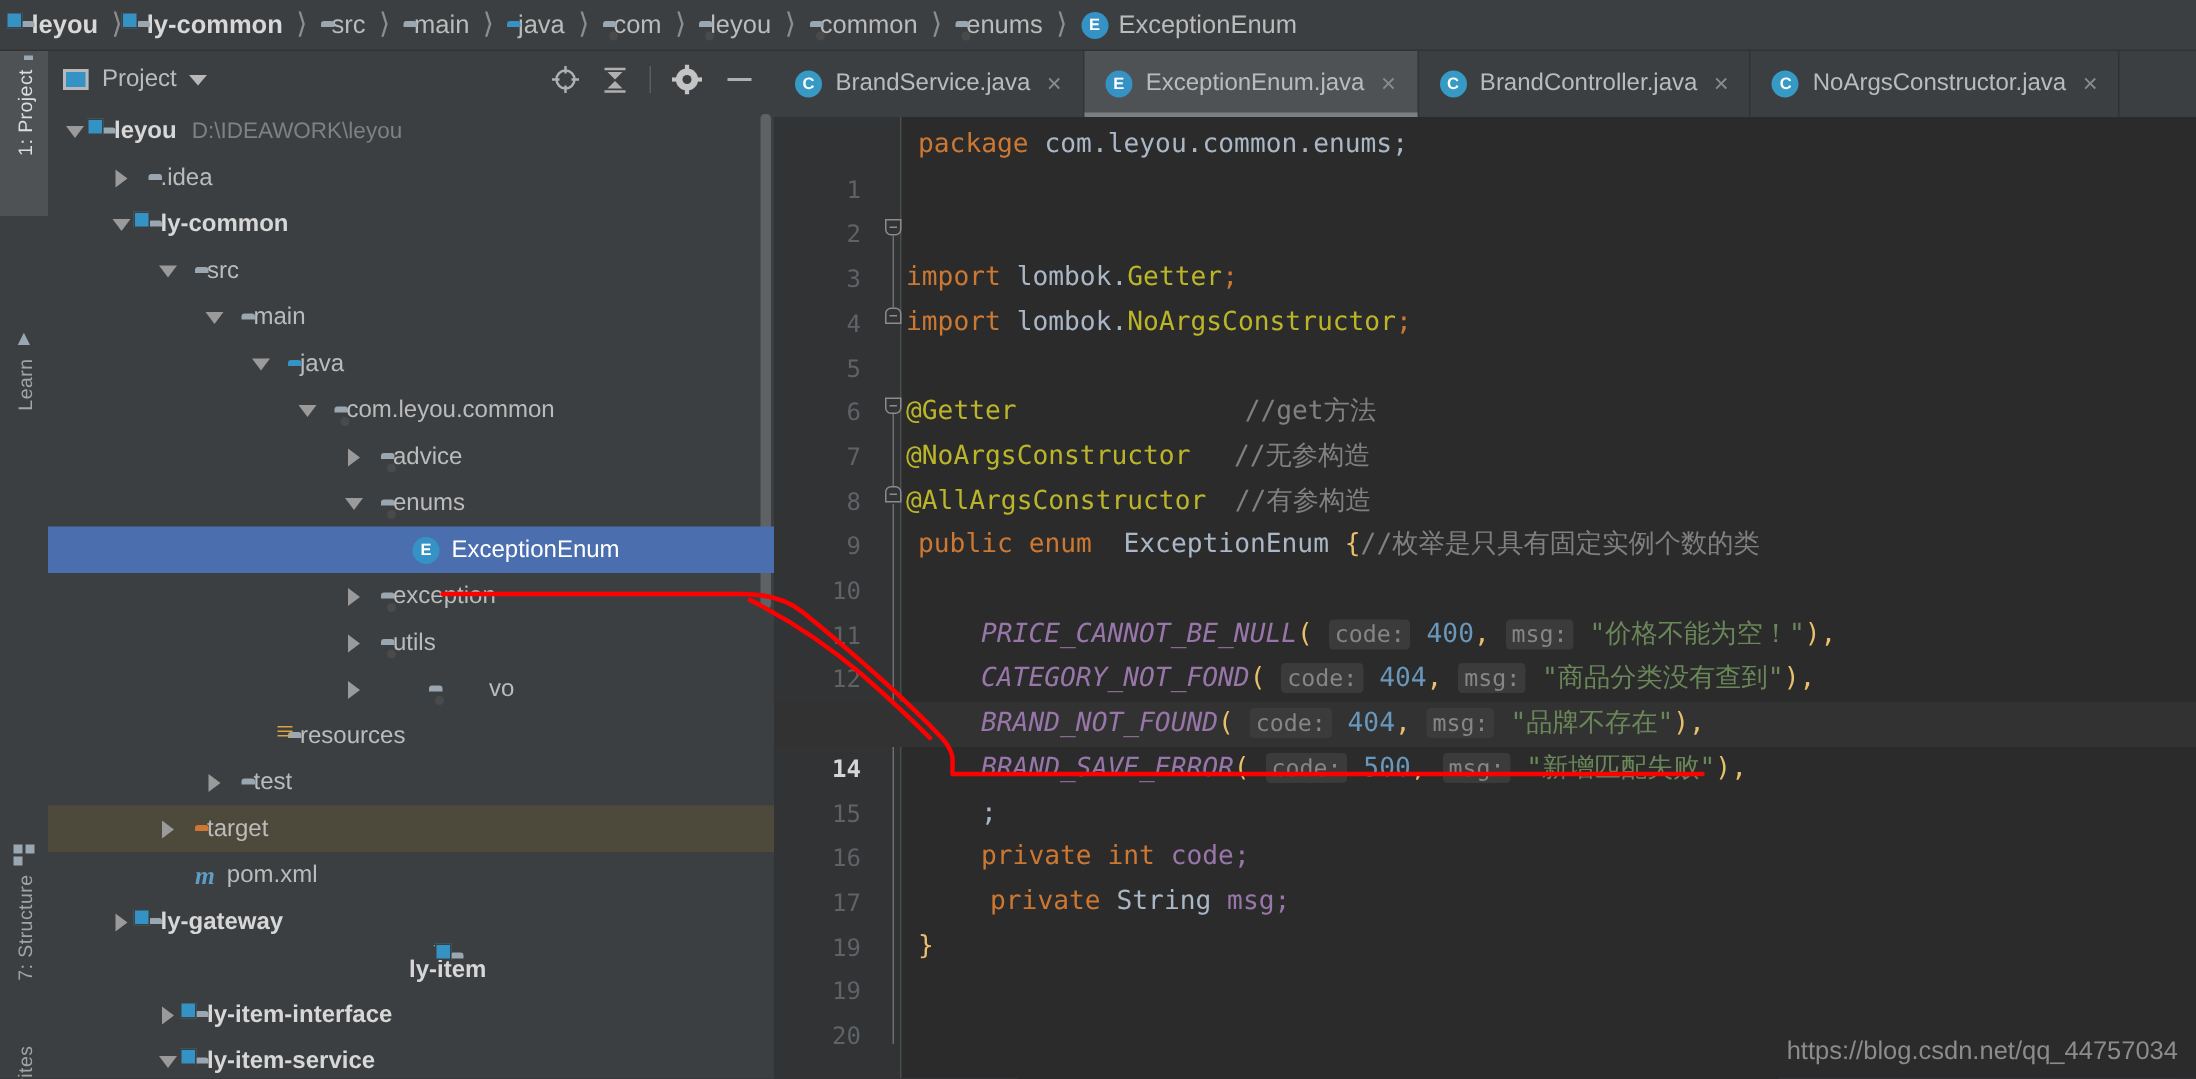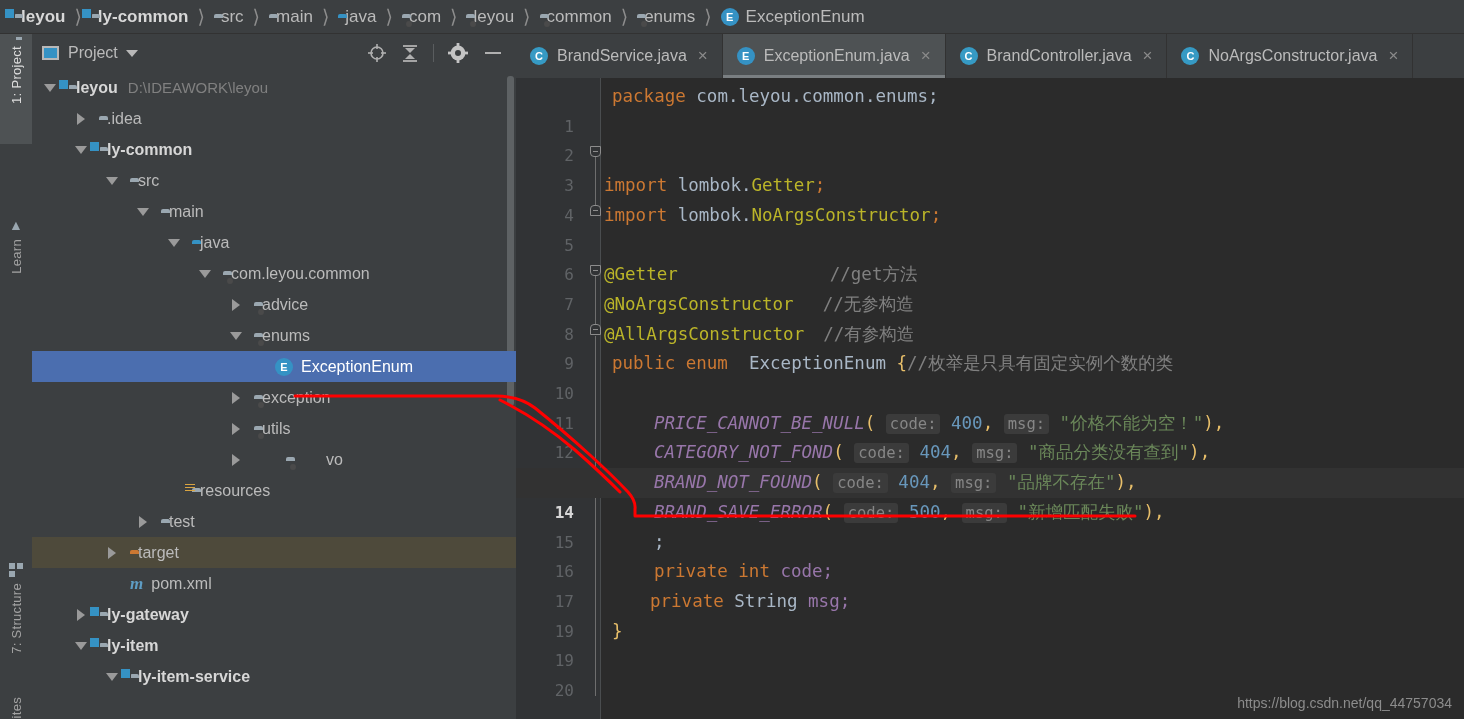--- a/index.html
+++ b/index.html
@@ -264,21 +264,21 @@
   }
 
   
   .editor-sb {
     position: absolute; right: 0; top: 0; width: 13px; bottom: 0;
     background: #2b2b2b;
   }
 
   .watermark {
     position: absolute; right: 12px; bottom: 8px;
-    color: #8c8c8c; font-size: 14px;
+    color: #8c8c8c; font-size: 17px;
     font-family: "Liberation Sans", sans-serif;
   }
 
   .annot-svg {
     position: absolute; left: 0; top: 0; width: 1464px; height: 719px;
     pointer-events: none;
   }
 </style>
 </head>
 <body>
@@ -509,26 +509,31 @@
         <span class="mvn-ico">m</span>
         <span class="tname">pom.xml</span>
       </div>
 
       <div class="trow bold" style="padding-left:41px;">
         <span class="arrow right"></span>
         <span class="ico" style="margin-left:10px;"><span class="folder"></span><span class="mod-badge"></span></span>
         <span class="tname">ly-gateway</span>
       </div>
 
-      <div class="trow bold" style="padding-left:41px;">
+      <div class="trow bold" style="padding-left:41px;flex-direction:column;">
         <span class="arrow down"></span>
         <span class="ico" style="margin-left:10px;"><span class="folder"></span><span class="mod-badge"></span></span>
         <span class="tname">ly-item</span>
       </div>
 
+      <div class="trow bold" style="padding-left:72px;">
+        <span class="arrow right"></span>
+        <span class="ico" style="margin-left:10px;"><span class="folder"></span><span class="mod-badge"></span></span>
+        <span class="tname">ly-item-interface</span>
+      </div>
 
       <div class="trow bold" style="padding-left:72px;">
         <span class="arrow down"></span>
         <span class="ico" style="margin-left:10px;"><span class="folder"></span><span class="mod-badge"></span></span>
         <span class="tname">ly-item-service</span>
       </div>
     </div>
   </div>
 
   <div class="tabbar">
@@ -653,21 +658,21 @@
       <span class="code" style="left:138px;"><span class="pun">;</span></span>
     </div>
 
     <div class="cline" style="top:479.2px;position:absolute;left:0;right:0;">
       <span class="lnum">17</span>
       <span class="code" style="left:138px;"><span class="kw">private</span> <span class="kw">int</span> <span class="fld">code;</span></span>
     </div>
 
     <div class="cline" style="top:508.9px;position:absolute;left:0;right:0;">
       <span class="lnum">19</span>
-      <span class="code" style="left:134px;"><span class="kw">private</span> <span class="cls">String</span> <span class="fld">msg;</span></span>
+      <span class="code" style="left:144px;"><span class="kw">private</span> <span class="cls">String</span> <span class="fld">msg;</span></span>
     </div>
 
     <div class="cline" style="top:538.6px;position:absolute;left:0;right:0;">
       <span class="lnum">19</span>
       <span class="code"><span class="brc">}</span></span>
     </div>
 
     <div class="cline" style="top:568.3px;position:absolute;left:0;right:0;">
       <span class="lnum">20</span>
     </div>

